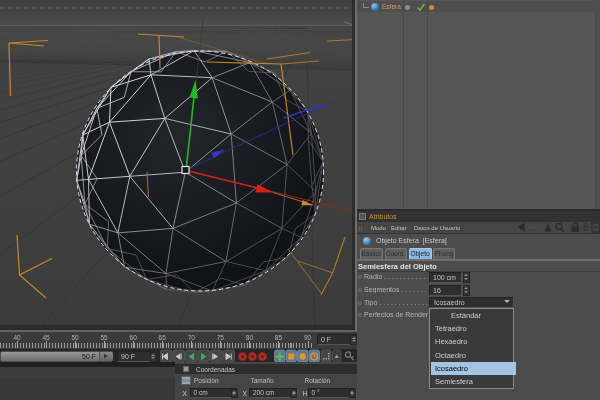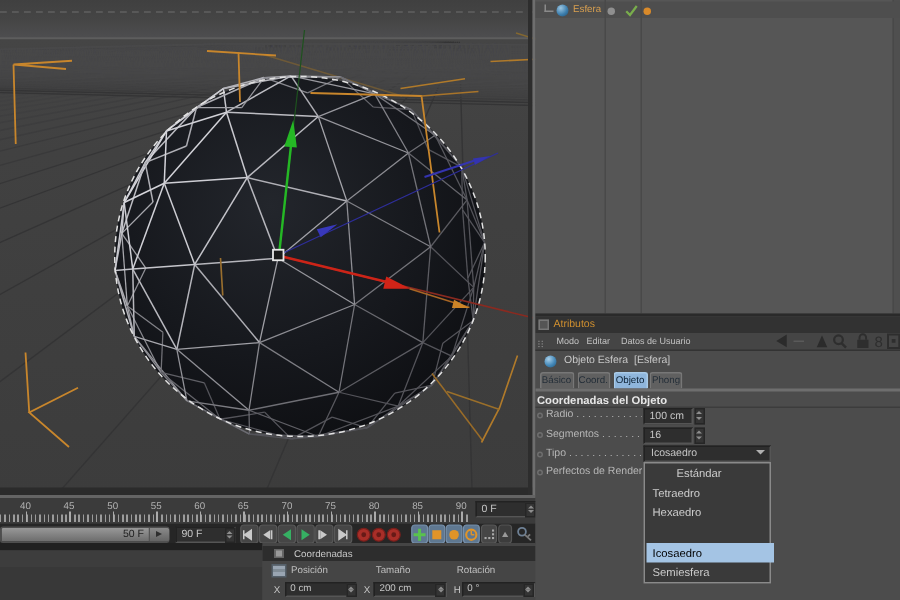--- a/index.html
+++ b/index.html
@@ -623,21 +623,21 @@
     <rect x="80" y="2" width="7.5" height="9" fill="none" stroke="#2e2e2e" stroke-width="1.3"></rect>
     <rect x="82.5" y="5" width="2.5" height="2.5" fill="#2e2e2e"></rect>
   </svg>
 <div class="ab" style="left:363px;top:236.5px;width:8px;height:8px;border-radius:50%;background:radial-gradient(circle at 35% 30%,#a9cfe8,#4488b8 55%,#215479)"></div>
 <div class="tx" style="left:376px;top:236.5px;font-size:7px;color:#c8c8c8">Objeto Esfera&nbsp;&nbsp;[Esfera]</div>
 <div class="ab" style="left:359.5px;top:248px;width:23px;height:11px;background:#606060;border:1px solid #777;border-bottom:none;border-radius:2px 2px 0 0;box-sizing:border-box;color:#242e38;font-size:6.5px;text-align:center;line-height:10px">Básico</div>
 <div class="ab" style="left:384.5px;top:248px;width:22px;height:11px;background:#606060;border:1px solid #777;border-bottom:none;border-radius:2px 2px 0 0;box-sizing:border-box;color:#242e38;font-size:6.5px;text-align:center;line-height:10px">Coord.</div>
 <div class="ab" style="left:408.5px;top:248px;width:23px;height:11px;background:#8fb6dc;border:1px solid #a9cbe8;border-bottom:none;border-radius:2px 2px 0 0;box-sizing:border-box;color:#0e2336;font-size:6.5px;text-align:center;line-height:10px">Objeto</div>
 <div class="ab" style="left:433px;top:248px;width:22px;height:11px;background:#606060;border:1px solid #777;border-bottom:none;border-radius:2px 2px 0 0;box-sizing:border-box;color:#242e38;font-size:6.5px;text-align:center;line-height:10px">Phong</div>
 <div class="ab" style="left:357px;top:259px;width:243px;height:1.5px;background:#6e6e6e"></div>
-<div class="tx" style="left:358px;top:261.5px;font-size:7.5px;font-weight:bold;color:#e6e6e6">Coordenadas del Objeto</div>
+<div class="tx" style="left:358px;top:261.5px;font-size:7.5px;font-weight:bold;color:#e6e6e6">Semiesfera del Objeto</div>
 <div class="ab" style="left:357px;top:270.5px;width:243px;height:1px;background:#3c3c3c"></div>
 <div class="ab" style="left:358px;top:275px;width:4px;height:4px;border-radius:50%;border:1px solid #6e6e6e;box-sizing:border-box"></div>
 <div class="tx" style="left:364px;top:273px;width:64px;overflow:hidden;font-size:7px;color:#b5b5b5">Radio .&nbsp;.&nbsp;.&nbsp;.&nbsp;.&nbsp;.&nbsp;.&nbsp;.&nbsp;.&nbsp;.&nbsp;.&nbsp;.&nbsp;.&nbsp;.&nbsp;.&nbsp;.&nbsp;.&nbsp;.&nbsp;.&nbsp;.</div>
 <div style="position:absolute;left:429px;top:271.5px;width:33px;height:11px;background:#2e2e2e;border-top:1px solid #222;border-left:1px solid #222;border-bottom:1px solid #555;border-right:1px solid #555;box-sizing:border-box;color:#c6c6c6;font-size:7px;line-height:9px;padding-left:3px;white-space:nowrap">100 cm</div>
 <div style="position:absolute;left:462.5px;top:271.5px;width:7px;height:11px;background:#343434;border:1px solid #262626;box-sizing:border-box">
     <div style="position:absolute;left:0.8px;top:1.5px;width:0;height:0;border-left:2px solid transparent;border-right:2px solid transparent;border-bottom:2.5px solid #8e8e8e"></div>
     <div style="position:absolute;left:0.8px;bottom:1.5px;width:0;height:0;border-left:2px solid transparent;border-right:2px solid transparent;border-top:2.5px solid #8e8e8e"></div>
   </div>
 <div class="ab" style="left:358px;top:288px;width:4px;height:4px;border-radius:50%;border:1px solid #6e6e6e;box-sizing:border-box"></div>
 <div class="tx" style="left:364px;top:286px;width:64px;overflow:hidden;font-size:7px;color:#b5b5b5">Segmentos .&nbsp;.&nbsp;.&nbsp;.&nbsp;.&nbsp;.&nbsp;.&nbsp;.&nbsp;.&nbsp;.&nbsp;.&nbsp;.&nbsp;.&nbsp;.&nbsp;.&nbsp;.&nbsp;.&nbsp;.&nbsp;.&nbsp;.</div>
@@ -649,14 +649,15 @@
 <div class="ab" style="left:358px;top:301px;width:4px;height:4px;border-radius:50%;border:1px solid #6e6e6e;box-sizing:border-box"></div>
 <div class="tx" style="left:364px;top:299px;width:64px;overflow:hidden;font-size:7px;color:#b5b5b5">Tipo .&nbsp;.&nbsp;.&nbsp;.&nbsp;.&nbsp;.&nbsp;.&nbsp;.&nbsp;.&nbsp;.&nbsp;.&nbsp;.&nbsp;.&nbsp;.&nbsp;.&nbsp;.&nbsp;.&nbsp;.&nbsp;.&nbsp;.</div>
 <div class="ab" style="left:429px;top:296.5px;width:85px;height:11px;background:#2e2e2e;border-top:1px solid #222;border-left:1px solid #222;border-bottom:1px solid #555;border-right:1px solid #555;box-sizing:border-box;color:#c6c6c6;font-size:7px;line-height:9px;padding-left:4px">Icosaedro</div>
 <div class="ab" style="left:504px;top:300px;width:0;height:0;border-left:3px solid transparent;border-right:3px solid transparent;border-top:3.5px solid #b0b0b0"></div>
 <div class="ab" style="left:358px;top:313px;width:4px;height:4px;border-radius:50%;border:1px solid #6e6e6e;box-sizing:border-box"></div>
 <div class="tx" style="left:364px;top:311px;width:64px;overflow:hidden;font-size:7px;color:#b5b5b5">Perfectos de Render</div>
 <div class="ab" style="left:429px;top:307.5px;width:85px;height:81px;background:#3a3a3a;border:1px solid #8a8a8a;box-sizing:border-box">
     <div style="position:absolute;left:1px;top:0.5px;width:81px;height:13.2px;color:#cdcdcd;font-size:7.5px;line-height:13.2px;padding-left:20px">Estándar</div>
     <div style="position:absolute;left:1px;top:13.7px;width:81px;height:13.2px;color:#cdcdcd;font-size:7.5px;line-height:13.2px;padding-left:4px">Tetraedro</div>
     <div style="position:absolute;left:1px;top:26.9px;width:81px;height:13.2px;color:#cdcdcd;font-size:7.5px;line-height:13.2px;padding-left:4px">Hexaedro</div>
+    <div style="position:absolute;left:1px;top:40.099999999999994px;width:81px;height:13.2px;color:#cdcdcd;font-size:7.5px;line-height:13.2px;padding-left:4px">Octaedro</div>
     <div style="position:absolute;left:1px;top:53.3px;width:81px;height:13.2px;background:#a4c4e4;color:#000;font-size:7.5px;line-height:13.2px;padding-left:4px">Icosaedro</div>
     <div style="position:absolute;left:1px;top:66.5px;width:81px;height:31px;color:#cdcdcd;font-size:7.5px;line-height:13.2px;padding-left:4px">Semiesfera</div>
   </div>
 </body></html>

